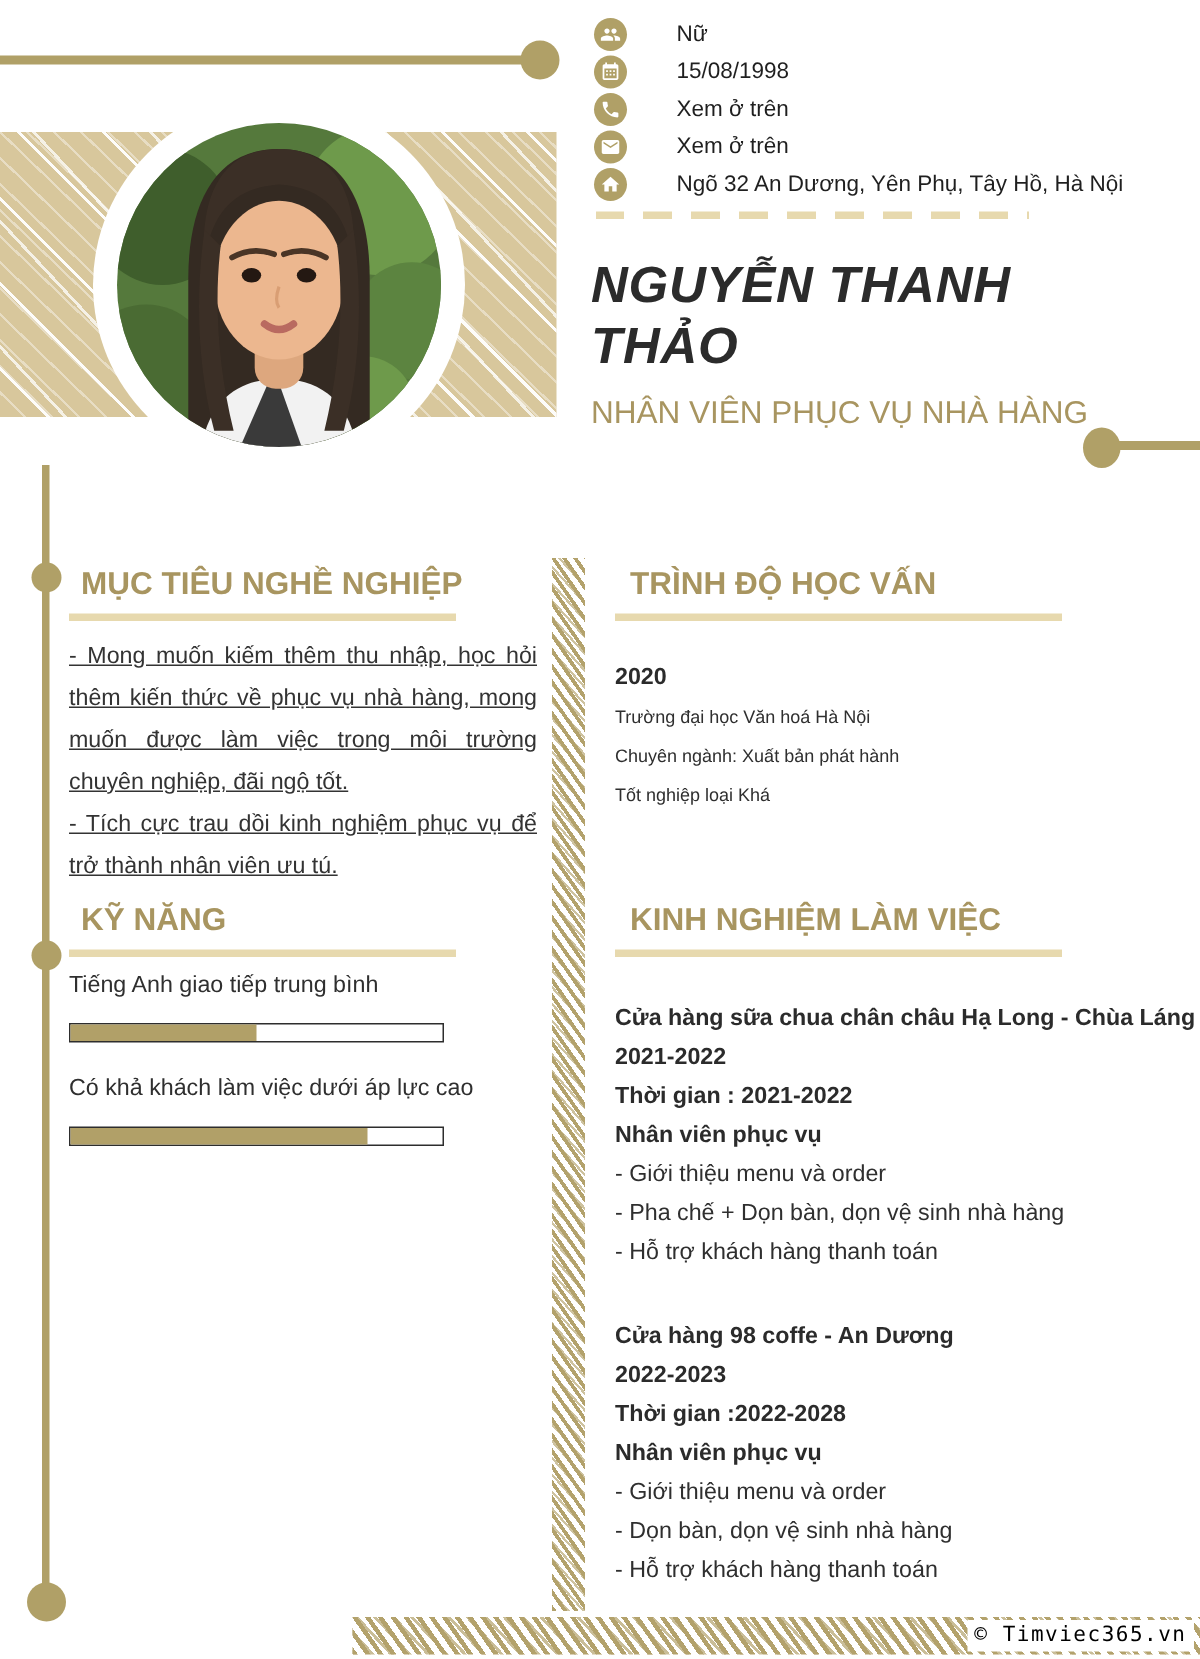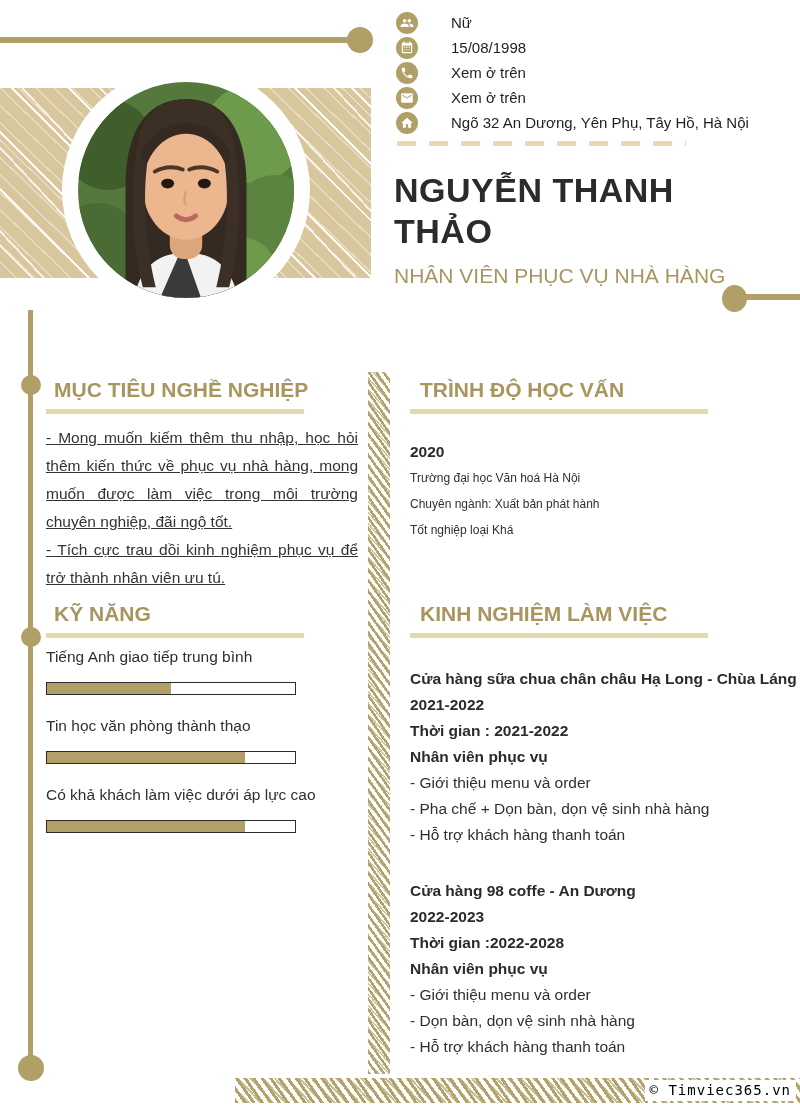--- a/index.html
+++ b/index.html
@@ -40,21 +40,21 @@
   
   .contact{top:10px;left:396px;}
   .contact-row{display:flex;align-items:center;height:25px;gap:20px;}
   .cicon{width:22px;height:22px;border-radius:50%;background:#b0a067;display:flex;
     align-items:center;justify-content:center;flex:0 0 22px;margin-right:13px;}
   .cicon svg{width:14px;height:14px;fill:#fff;}
   .contact-label{font-size:15px;color:#1f1f1f;white-space:nowrap;}
   .dashes{top:141px;left:397px;width:289px;height:5px;
     background:repeating-linear-gradient(90deg,#e7d9ae 0 19px,rgba(255,255,255,0) 19px 32px);}
   .name{top:170px;left:394px;width:322px;font-size:34px;line-height:41px;font-weight:700;
-    color:#2b2b2b;letter-spacing:.5px;}
+    color:#2b2b2b;letter-spacing:.5px;font-style:italic;}
   .job-title{top:264px;left:394px;font-size:21px;font-weight:400;color:#a89560;white-space:nowrap;}
 
   
   .section-heading{font-size:21px;font-weight:700;color:#a89560;white-space:nowrap;}
   .pad8{padding-left:8px;} .pad10{padding-left:10px;}
   .heading-underline{height:5px;background:#e7d9ae;margin-top:7px;}
   .u-left{width:258px;} .u-right{width:298px;}
 
   .sec-objective{top:378px;left:46px;width:312px;}
   .objective-text{margin-top:10px;font-size:15.5px;line-height:28px;text-align:justify;color:#333;text-decoration:underline;}
@@ -179,26 +179,20 @@
     <div class="section-heading pad8">KỸ NĂNG</div>
     <div class="heading-underline u-left"></div>
 
     <div class="skill">
       <div class="skill-label">Tiếng Anh giao tiếp trung bình</div>
       <div class="skill-bar">
         <div class="skill-fill" style="width: 50%;"></div>
       </div>
     </div>
     <div class="skill">
-      <div class="skill-label">Tin học văn phòng thành thạo</div>
-      <div class="skill-bar">
-        <div class="skill-fill" style="width: 80%;"></div>
-      </div>
-    </div>
-    <div class="skill">
       <div class="skill-label">Có khả khách làm việc dưới áp lực cao</div>
       <div class="skill-bar">
         <div class="skill-fill" style="width: 80%;"></div>
       </div>
     </div>
   </div>
 
   <div class="abs sec-education">
     <div class="section-heading pad10">TRÌNH ĐỘ HỌC VẤN</div>
     <div class="heading-underline u-right"></div>

